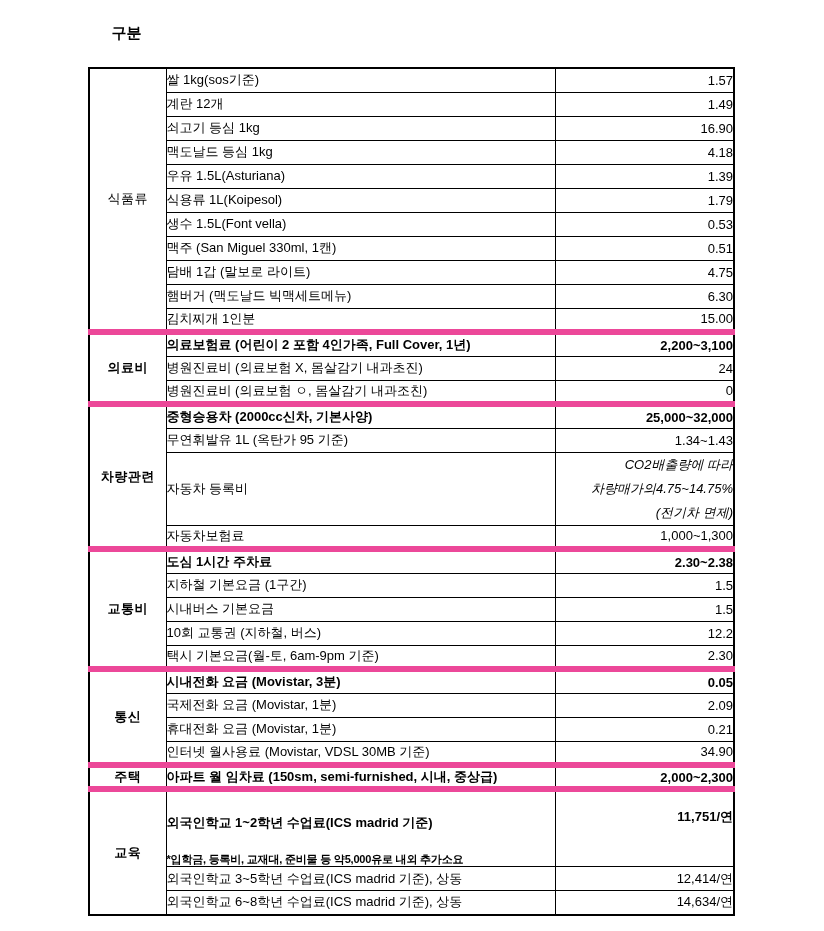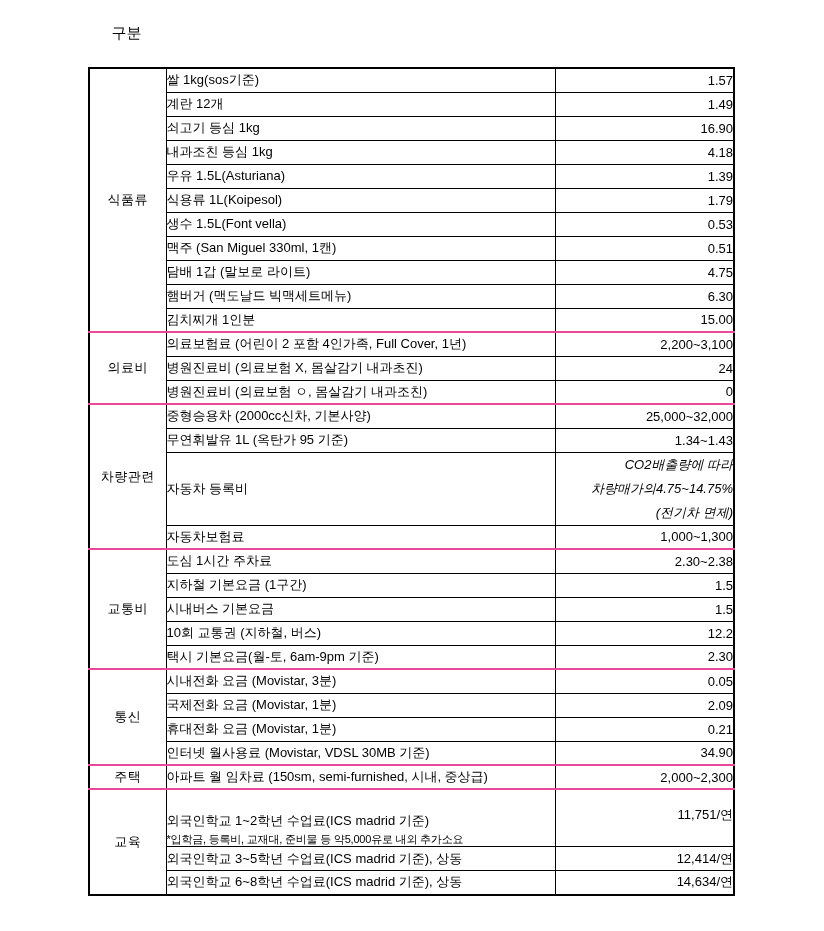--- a/index.html
+++ b/index.html
@@ -17,21 +17,21 @@
     width: 824px;
     height: 931px;
     overflow: hidden;
   }
   .header-row {
     position: absolute;
     left: 88px;
     top: 22px;
     width: 645px;
     display: flex;
-    font-weight: normal;
+    font-weight: bold;
     font-size: 15px;
     line-height: 22px;
   }
   .hc { text-align: center; white-space: pre; }
   .hc.c1 { width: 77px; }
   .hc.c2 { width: 389px; }
   .hc.c3 { width: 179px; }
 
   table.cost {
     position: absolute;
@@ -55,39 +55,39 @@
     vertical-align: middle;
     overflow: hidden;
   }
   td.cat {
     text-align: center;
     letter-spacing: 0.5px;
   }
   td.item { padding-left: 8px; }
   td.val  { text-align: right; padding-right: 7px; }
 
-  tr.sec td { border-top: 2px solid #ec4899; }
+  tr.sec td { border-top: 6px solid #ec4899; font-weight: bold; }
 
   tr.tall { height: 73px; }
   td.multival {
     white-space: pre-line;
     line-height: 24px;
     text-align: right;
     padding-right: 7px;
     font-style: italic;
   }
 
   tr.edu1 { height: 53px; }
   tr.edu1 td.item { vertical-align: top; padding-top: 20px; }
   tr.edu1 td.val  { vertical-align: top; padding-top: 14px; line-height: 22px; margin-left: 48px; }
   .main-line { line-height: 22px; }
   .note {
     font-size: 11px;
     line-height: 14px;
-    margin-top: 0;
+    margin-top: 18px;
     letter-spacing: -0.2px;
   }
 </style>
 </head>
 <body>
 
 <div class="page">
 
   <div class="header-row">
     <div class="hc c1">구분</div>
@@ -108,21 +108,21 @@
       </tr>
       <tr>
           <td class="item">계란 12개</td>
           <td class="val">1.49</td>
         </tr>
       <tr>
           <td class="item">쇠고기 등심 1kg</td>
           <td class="val">16.90</td>
         </tr>
       <tr>
-          <td class="item">내과조친 등심 1kg</td>
+          <td class="item">맥도날드 등심 1kg</td>
           <td class="val">4.18</td>
         </tr>
       <tr>
           <td class="item">우유 1.5L(Asturiana)</td>
           <td class="val">1.39</td>
         </tr>
       <tr>
           <td class="item">식용류 1L(Koipesol)</td>
           <td class="val">1.79</td>
         </tr>

